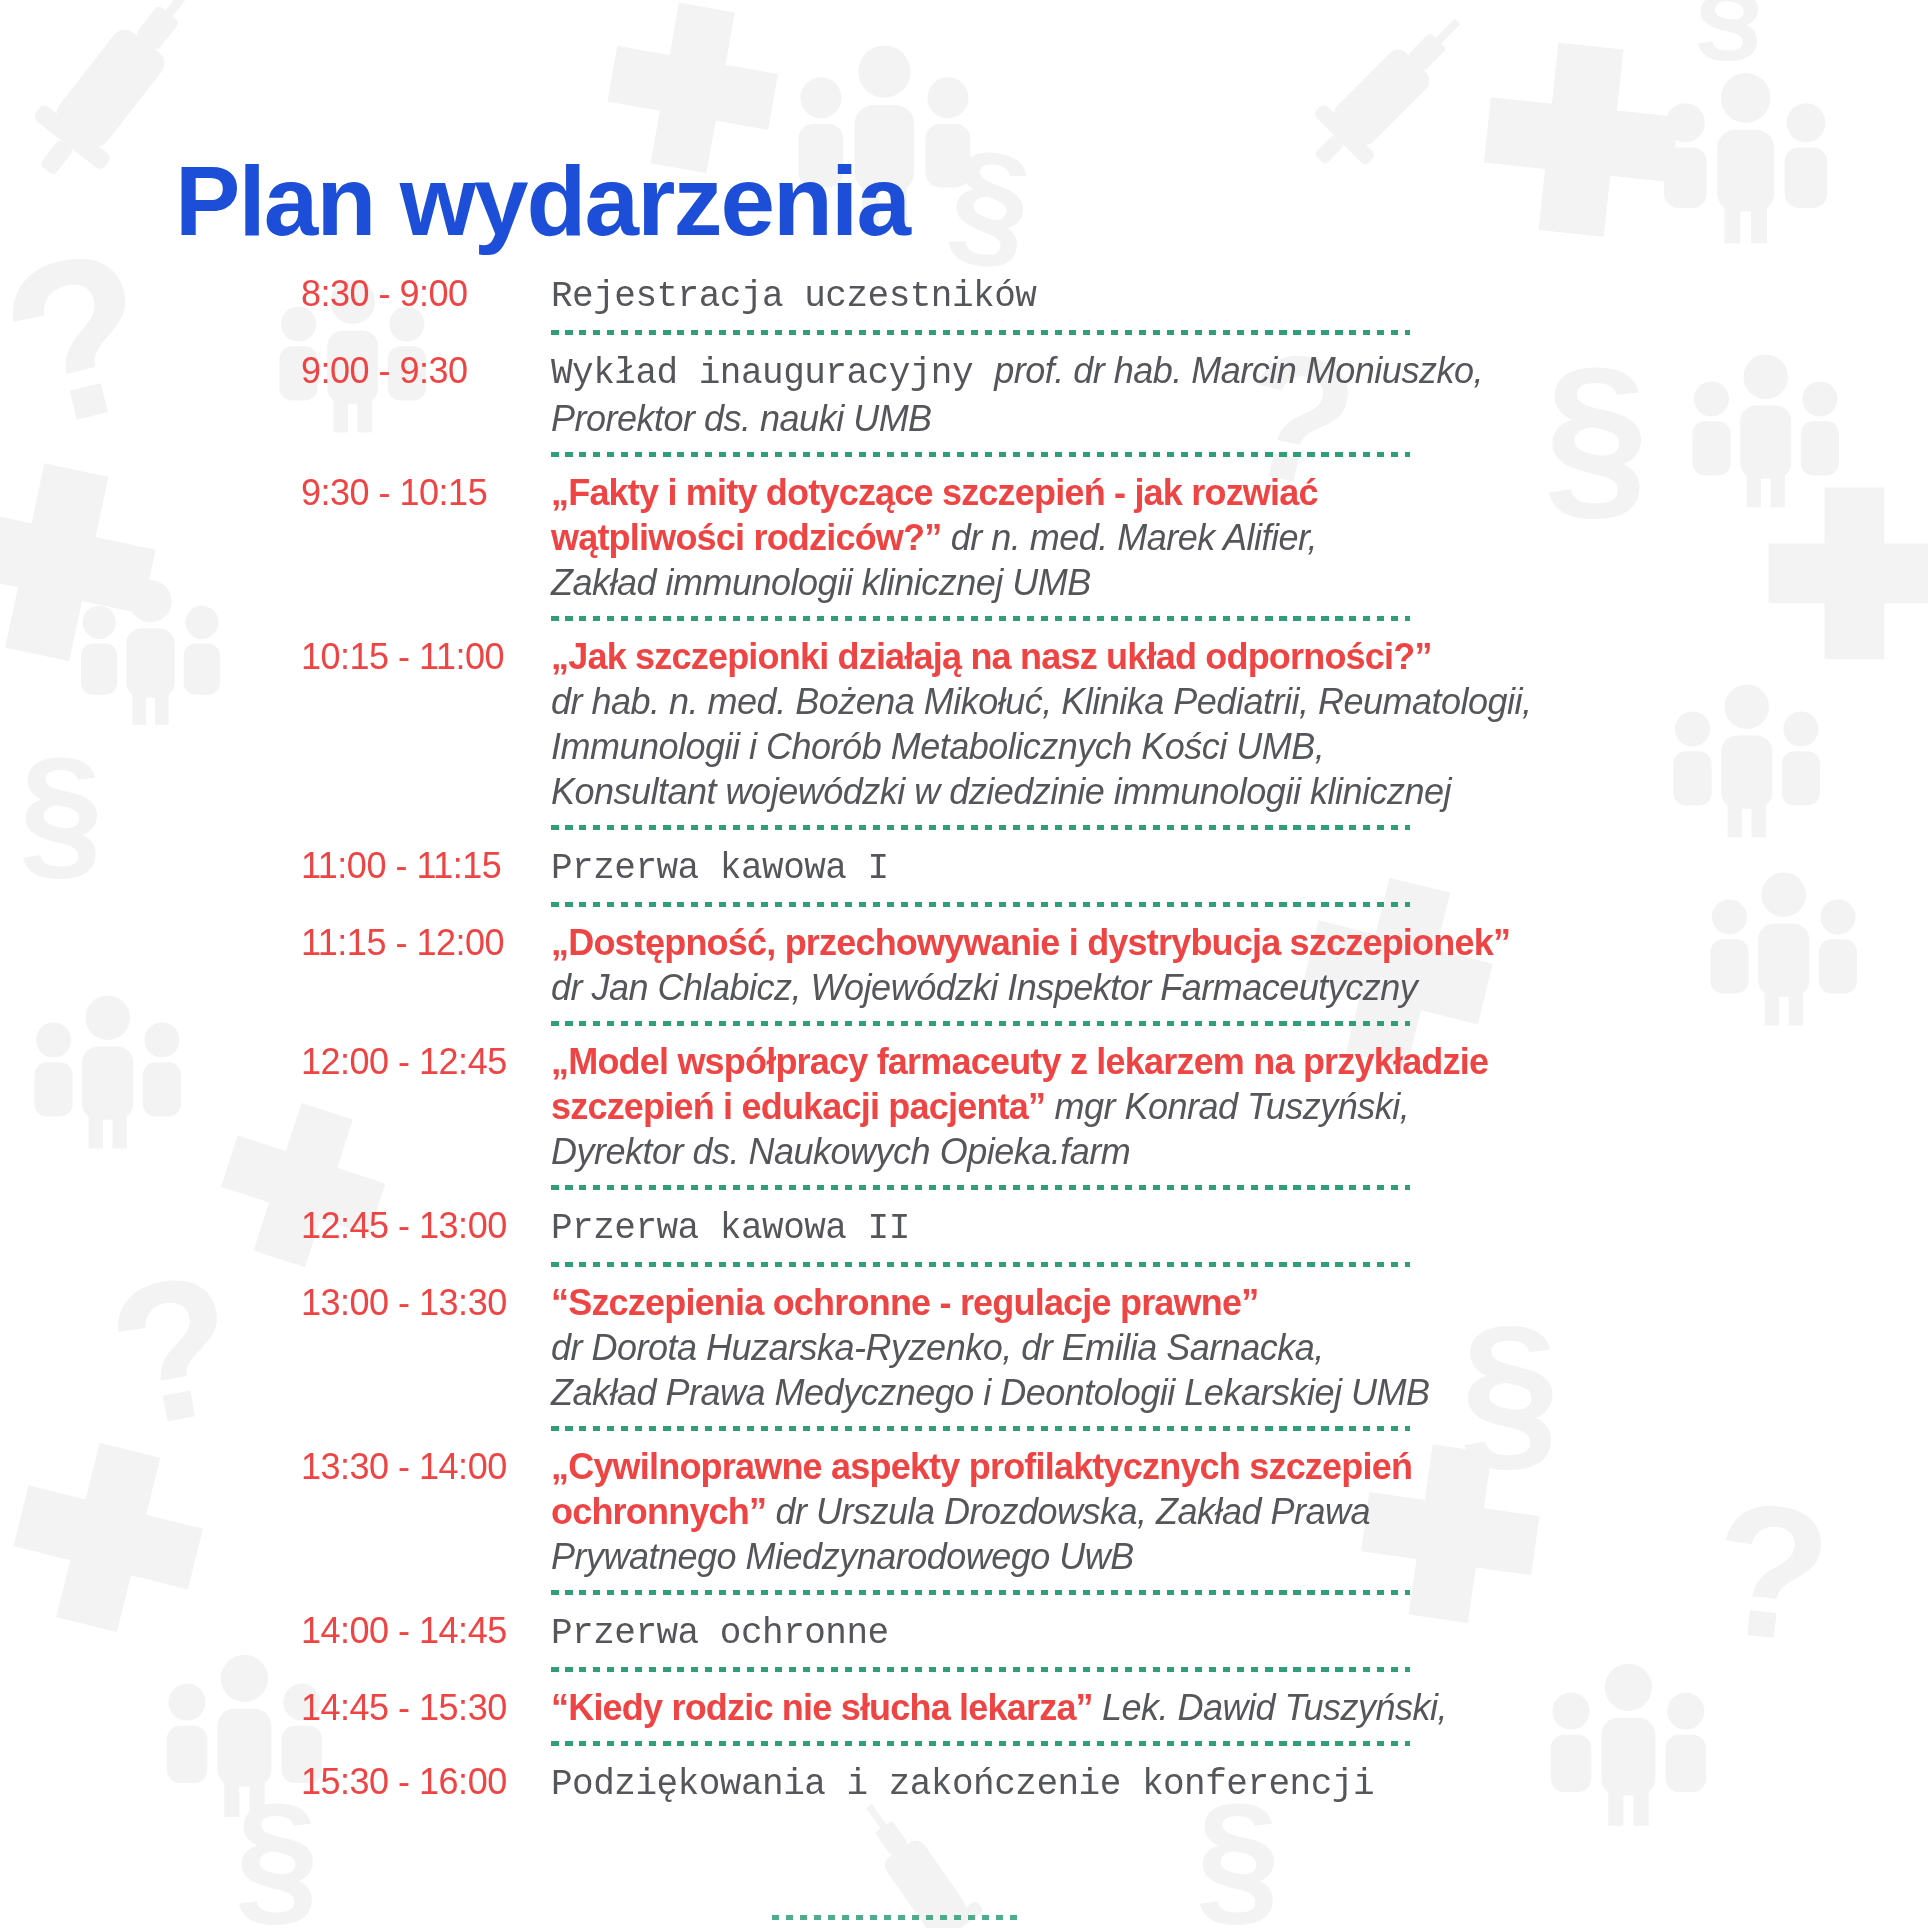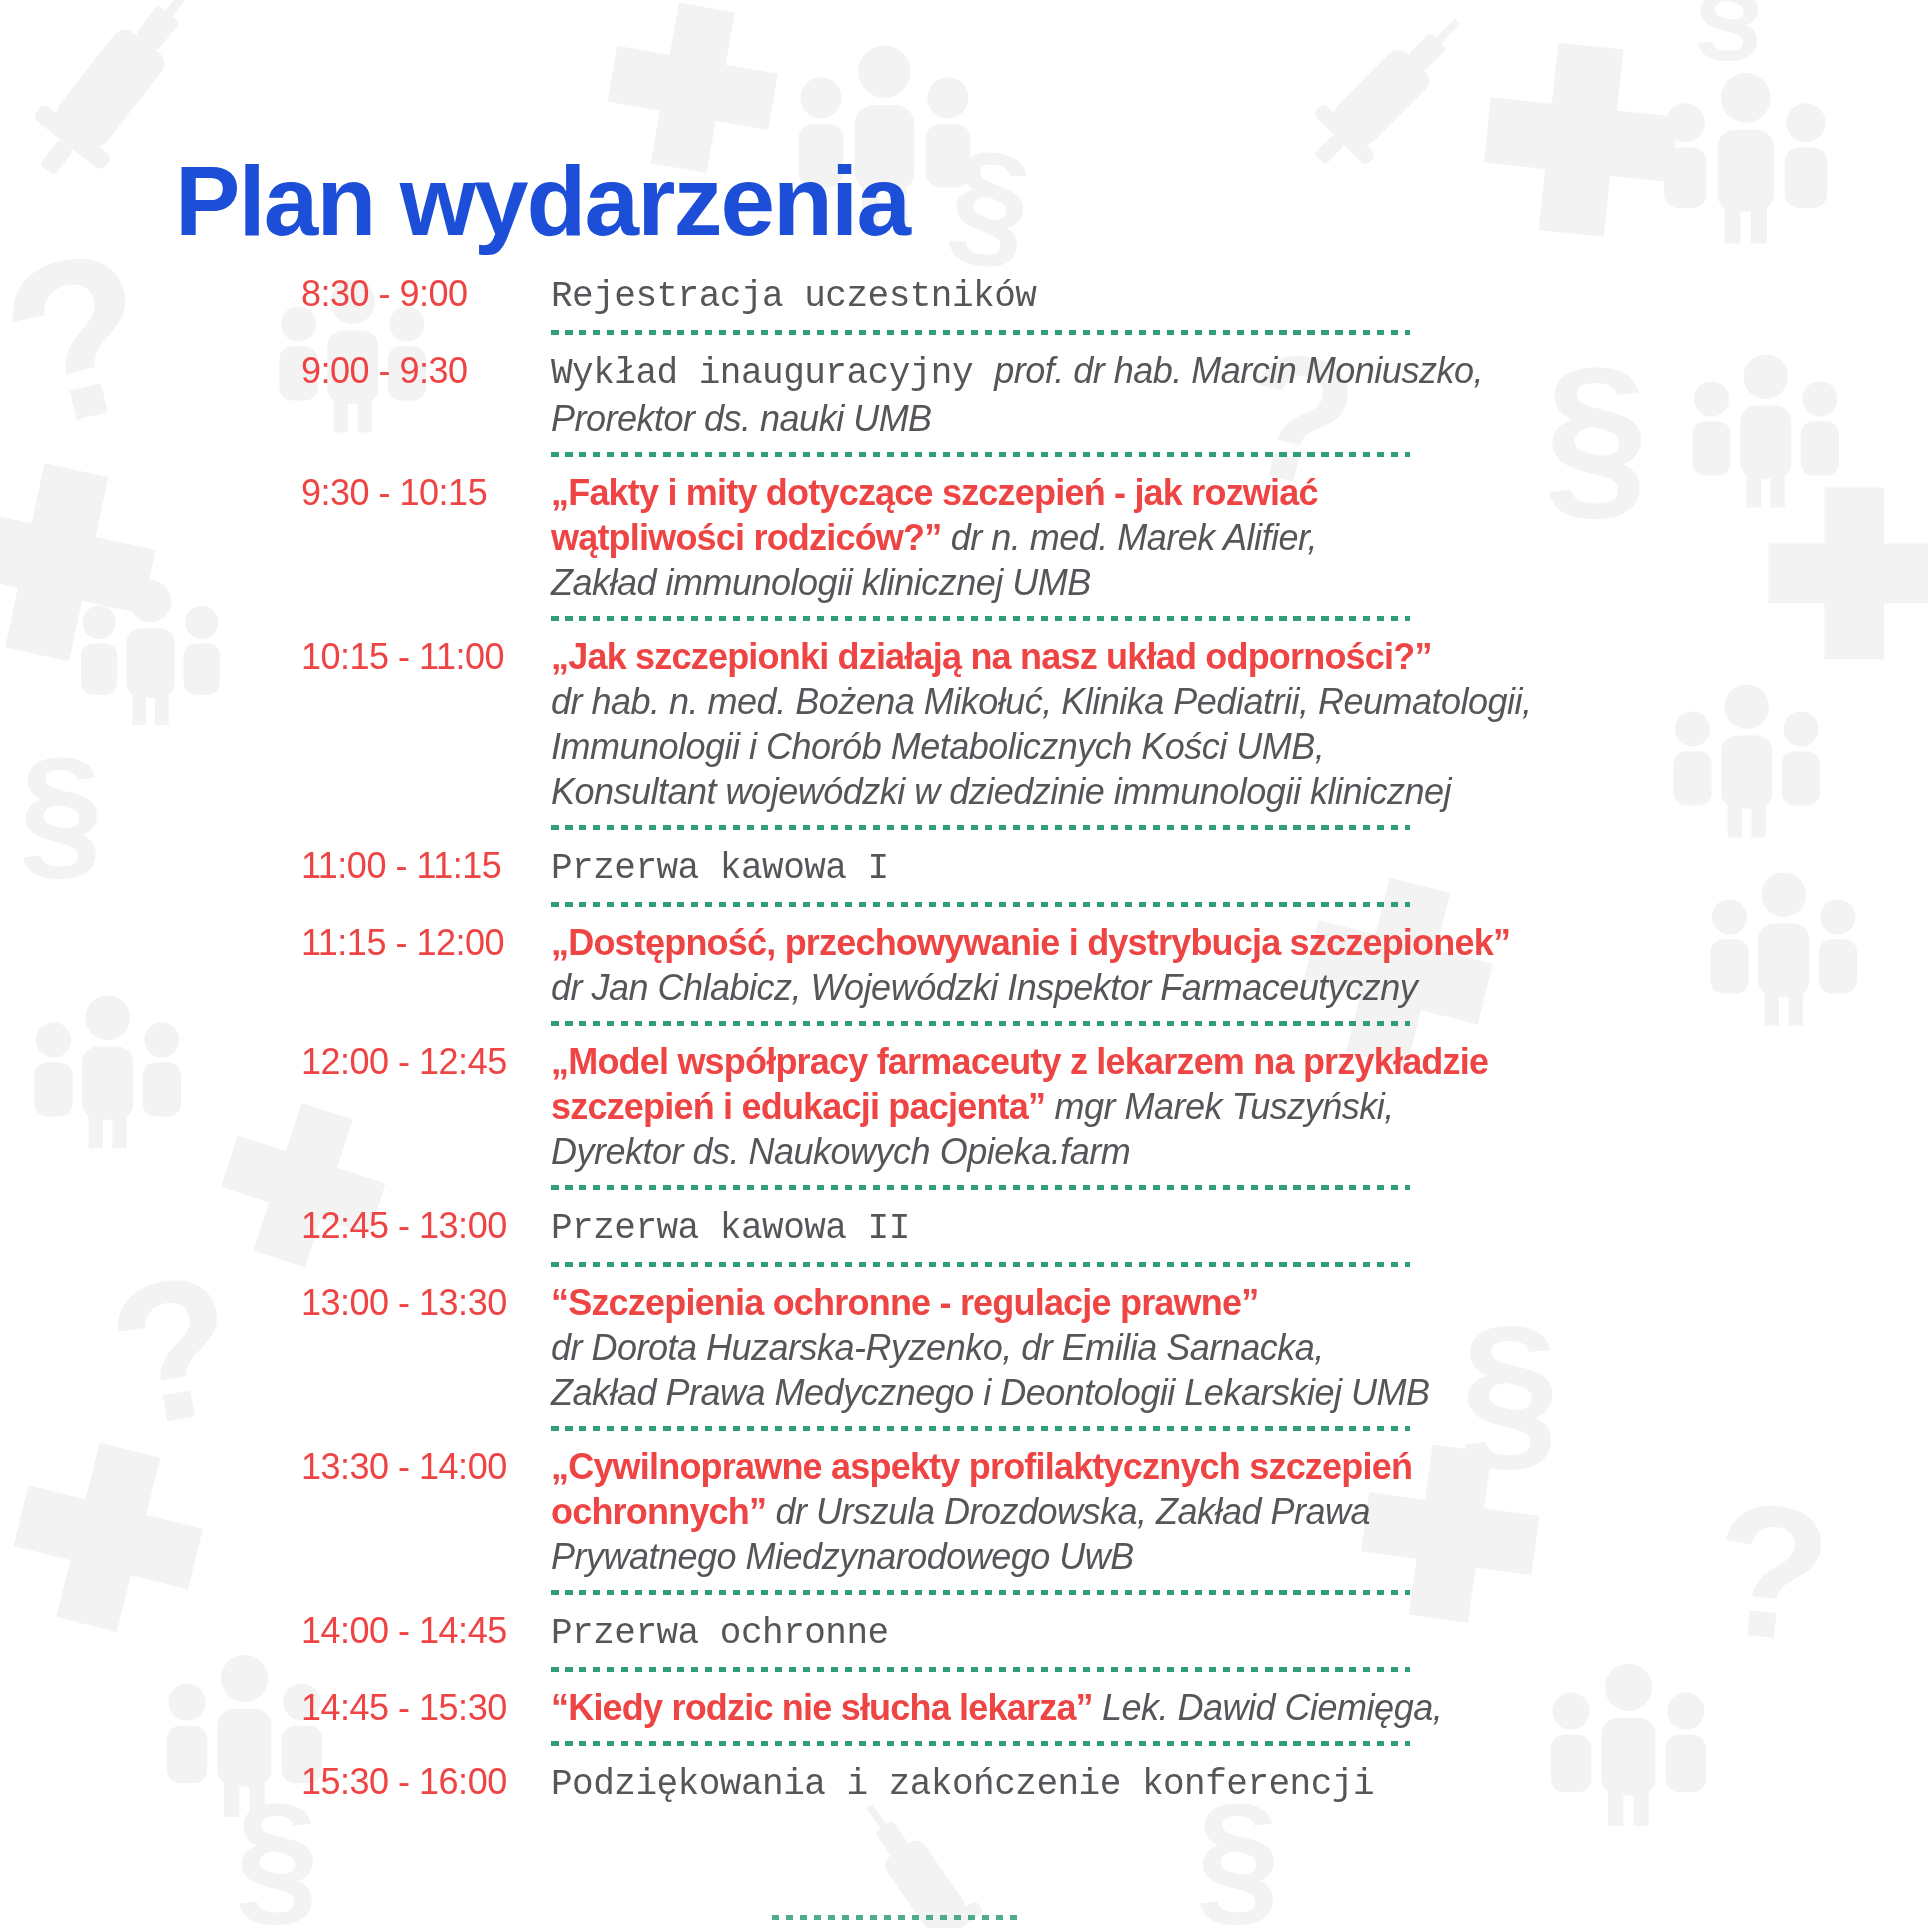--- a/index.html
+++ b/index.html
@@ -291,21 +291,21 @@
         <div class="desc">
           <div class="line"><span class="seg-bold">„Dostępność, przechowywanie i dystrybucja szczepionek”</span></div>
           <div class="line"><span class="seg-italic">dr Jan Chlabicz, Wojewódzki Inspektor Farmaceutyczny</span></div>
         </div>
       </div>
       <div class="divider"></div>
       <div class="row">
         <div class="time">12:00 - 12:45</div>
         <div class="desc">
           <div class="line"><span class="seg-bold">„Model współpracy farmaceuty z lekarzem na przykładzie</span></div>
-          <div class="line"><span class="seg-bold">szczepień i edukacji pacjenta” </span><span class="seg-italic">mgr Marek Tuszyński,</span></div>
+          <div class="line"><span class="seg-bold">szczepień i edukacji pacjenta” </span><span class="seg-italic">mgr Konrad Tuszyński,</span></div>
           <div class="line"><span class="seg-italic">Dyrektor ds. Naukowych Opieka.farm</span></div>
         </div>
       </div>
       <div class="divider"></div>
       <div class="row">
         <div class="time">12:45 - 13:00</div>
         <div class="desc">
           <div class="line"><span class="seg-regular">Przerwa kawowa II</span></div>
         </div>
       </div>
@@ -331,21 +331,21 @@
       <div class="row">
         <div class="time">14:00 - 14:45</div>
         <div class="desc">
           <div class="line"><span class="seg-regular">Przerwa ochronne</span></div>
         </div>
       </div>
       <div class="divider"></div>
       <div class="row">
         <div class="time">14:45 - 15:30</div>
         <div class="desc">
-          <div class="line"><span class="seg-bold">“Kiedy rodzic nie słucha lekarza” </span><span class="seg-italic">Lek. Dawid Ciemięga,</span></div>
+          <div class="line"><span class="seg-bold">“Kiedy rodzic nie słucha lekarza” </span><span class="seg-italic">Lek. Dawid Tuszyński,</span></div>
         </div>
       </div>
       <div class="divider"></div>
       <div class="row">
         <div class="time">15:30 - 16:00</div>
         <div class="desc">
           <div class="line"><span class="seg-regular">Podziękowania i zakończenie konferencji</span></div>
         </div>
       </div>
     </div>

